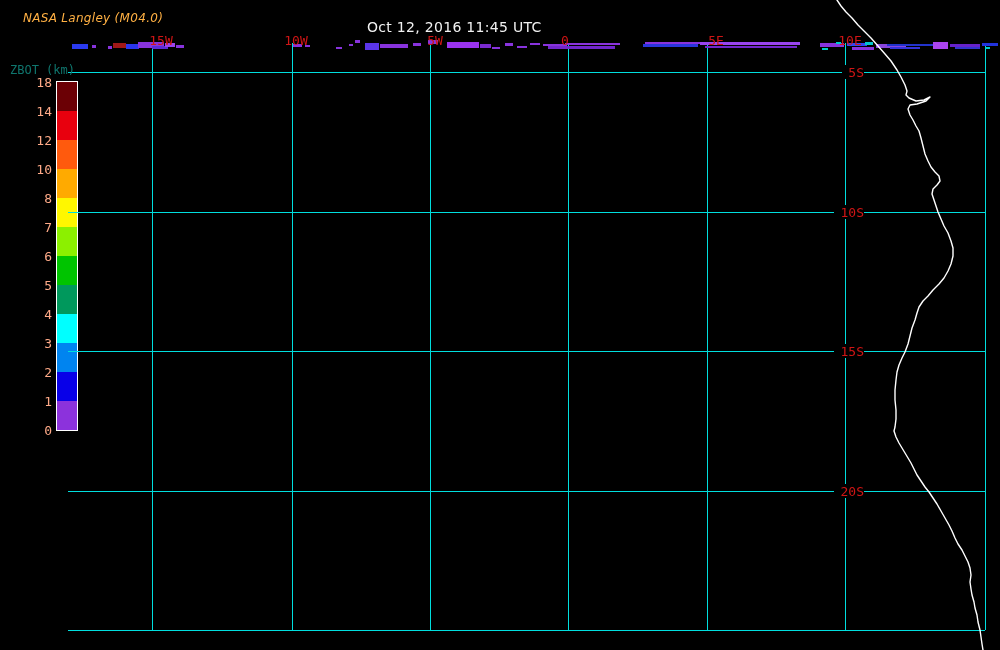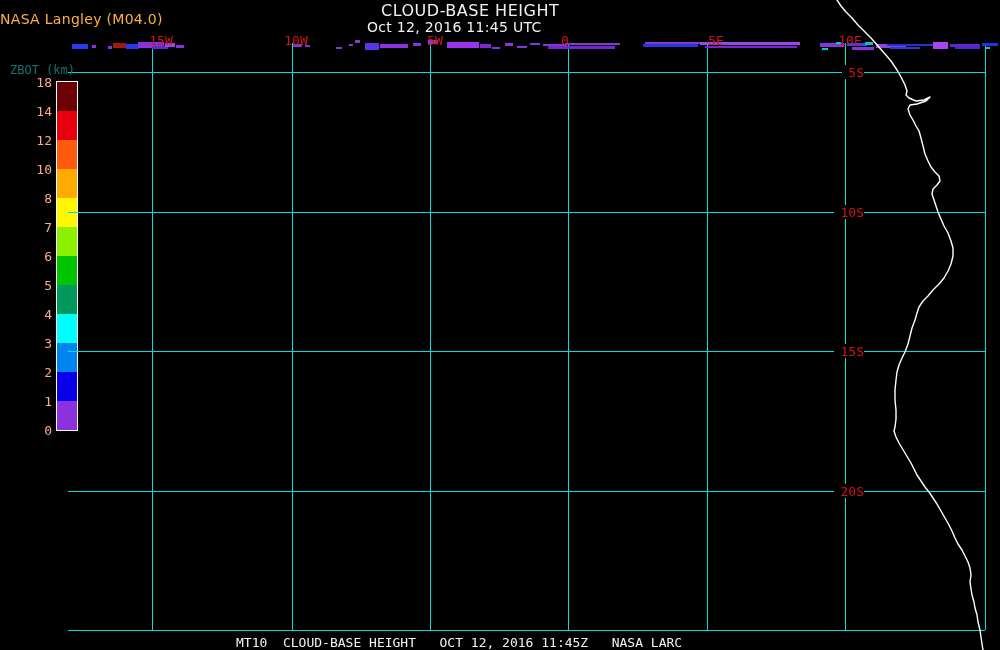--- a/index.html
+++ b/index.html
@@ -1,19 +1,19 @@
 <!DOCTYPE html>
 <html><head>
 <meta charset="utf-8">
 <style>
   html,body{margin:0;padding:0;background:#000;}
   .stage{position:relative;width:1000px;height:650px;background:#000;overflow:hidden;
          font-family:"DejaVu Sans",sans-serif;}
   .stage svg{position:absolute;left:0;top:0;}
-  .credit{position:absolute;left:0;top:11px;font-size:14px;color:#ffb043;letter-spacing:.3px;}
+  .credit{position:absolute;left:23px;top:11px;font-size:12px;color:#ffb043;letter-spacing:.3px;font-style:italic;}
   .title{position:absolute;left:381px;top:1px;font-size:16px;color:#f2f2f2;letter-spacing:.5px;}
   .subtitle{position:absolute;left:367px;top:19px;font-size:14px;color:#f2f2f2;letter-spacing:.3px;}
   .zbot{position:absolute;left:10px;top:63px;font-size:12px;color:#0f766e;
         font-family:"DejaVu Sans Mono",monospace;}
   .caption{position:absolute;left:236px;top:635px;font-size:13px;color:#f2f2f2;
            font-family:"DejaVu Sans Mono",monospace;white-space:pre;}
 </style>
 </head>
 <body>
 
@@ -112,17 +112,15 @@
       <text x="864" y="77" fill="#d01515" text-anchor="end" font-size="13" font-family="&quot;DejaVu Sans Mono&quot;, monospace">5S</text>
       <rect x="834" y="205" width="30" height="14" fill="#000000" shape-rendering="crispEdges"></rect>
       <text x="864" y="217" fill="#d01515" text-anchor="end" font-size="13" font-family="&quot;DejaVu Sans Mono&quot;, monospace">10S</text>
       <rect x="834" y="344" width="30" height="14" fill="#000000" shape-rendering="crispEdges"></rect>
       <text x="864" y="356" fill="#d01515" text-anchor="end" font-size="13" font-family="&quot;DejaVu Sans Mono&quot;, monospace">15S</text>
       <rect x="834" y="484" width="30" height="14" fill="#000000" shape-rendering="crispEdges"></rect>
       <text x="864" y="496" fill="#d01515" text-anchor="end" font-size="13" font-family="&quot;DejaVu Sans Mono&quot;, monospace">20S</text>
       <polyline points="837,0 841,6 846,12 852,18 858,25 864,31 871,38 878,46 885,54 891,61 897,70 901,77 905,85 907,91 906,95 909,98 916,101 924,100 930,97 926,101 917,104 910,105 908,109 910,115 913,120 916,126 919,131 921,138 923,146 925,154 928,161 931,167 935,172 939,176 940,181 937,185 933,189 932,194 934,200 936,206 938,212 941,219 944,226 948,233 951,241 953,248 953,256 951,264 948,271 944,278 939,284 933,290 928,296 923,301 919,307 917,313 915,320 912,328 910,336 908,344 905,352 902,358 899,365 897,372 896,380 895,390 895,400 896,410 896,419 895,427 894,431 896,437 899,443 902,448 905,453 908,458 911,463 914,469 917,475 921,481 925,487 929,492 933,498 937,504 941,511 945,518 949,525 952,531 955,538 958,544 962,550 965,556 968,562 970,568 971,575 970,582 971,589 972,595 974,602 975,608 977,615 978,622 980,630 981,637 982,644 983,650" fill="none" stroke="#ffffff" stroke-width="1.4" stroke-linejoin="round" stroke-linecap="round"></polyline>
     </svg>
   <div class="credit">NASA Langley (M04.0)</div>
-  <div class="title">CLOUD-BASE HEIGHT</div>
   <div class="subtitle">Oct 12, 2016 11:45 UTC</div>
   <div class="zbot">ZBOT (km)</div>
-  <div class="caption">MT10  CLOUD-BASE HEIGHT   OCT 12, 2016 11:45Z   NASA LARC</div>
 </div>
 
 </body></html>

